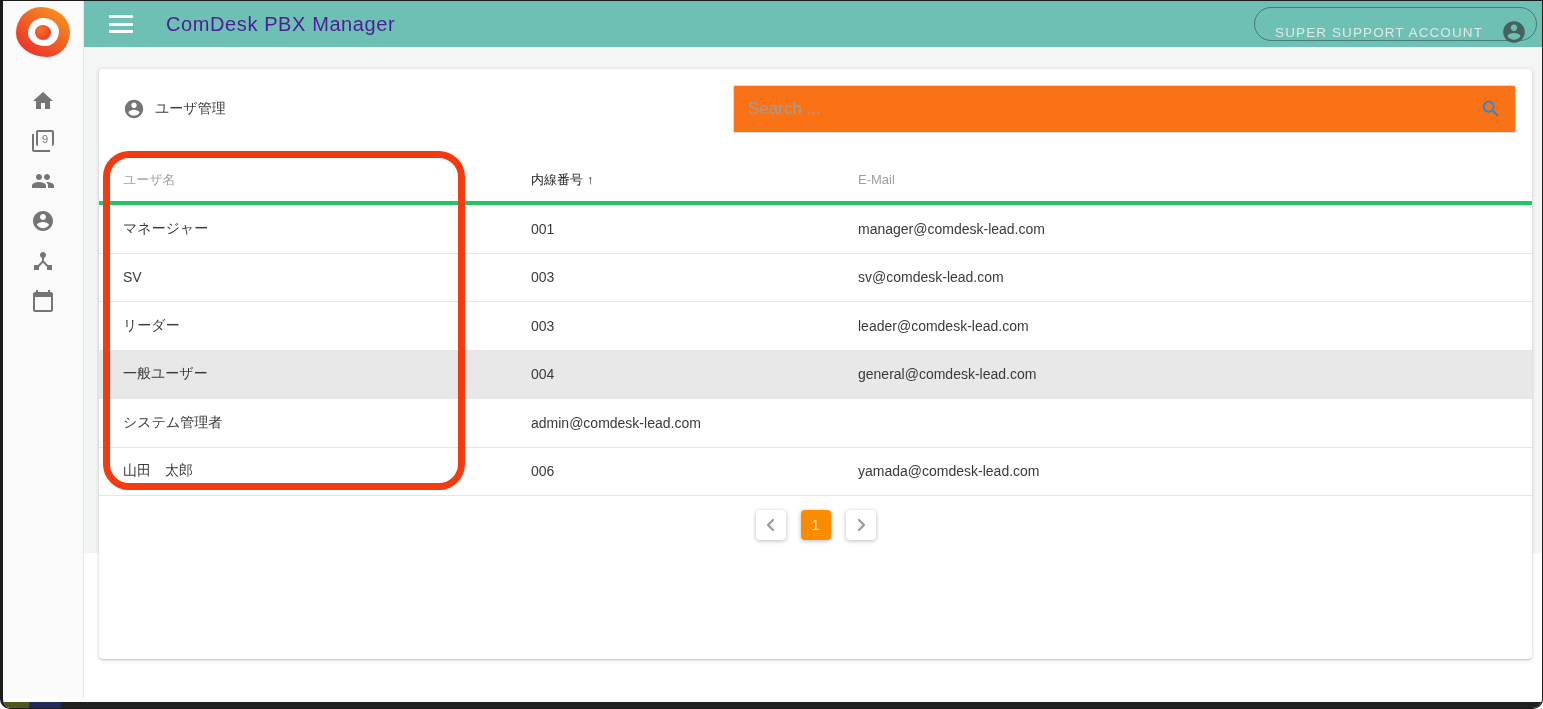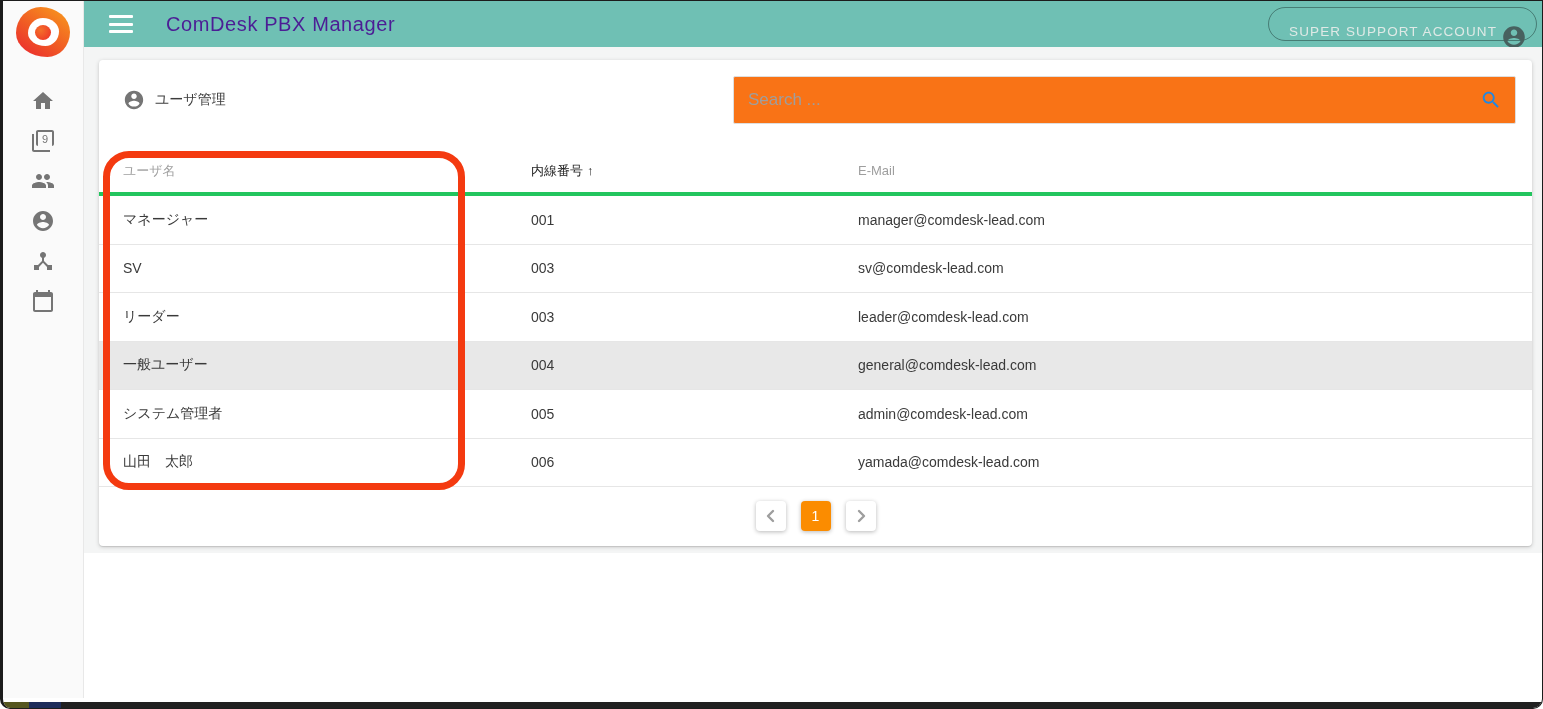--- a/index.html
+++ b/index.html
@@ -9,21 +9,21 @@
 
   
   .app-header { position:absolute; left:80px; top:0; right:0; height:46px; background:#6FC0B4;
                 display:flex; align-items:center; }
   .menu-btn { margin-left:26px; width:24px; height:18px; background:none; border:none; cursor:pointer;
               display:flex; flex-direction:column; justify-content:space-between; }
   .menu-btn span { display:block; height:3px; width:24px; background:#fff; border-radius:1px; }
   .app-title { color:#4c1d95; font-size:20px; font-weight:400; letter-spacing:.6px; margin-left:33px; }
   .account-pill { position:absolute; right:5px; top:6px; height:34px; border-radius:17px;
                   border:1px solid rgba(38,70,66,.55); background:transparent; cursor:pointer;
-                  display:flex; align-items:flex-start; gap:4px; padding:16px 9px 0 20px; }
+                  display:flex; align-items:center; gap:18px; padding:16px 9px 0 20px; }
   .account-pill .pill-label { color:#dfe9e6; font-size:13.5px; letter-spacing:1.1px; }
   .account-pill svg { width:26px; height:26px; fill:#47615f; }
 
   
   .sidebar { position:absolute; left:0; top:0; width:81px; height:697px; background:#fafafa;
              border-right:1px solid #e8e8e8; z-index:5; }
   .logo-box { width:80px; height:62px; display:flex; align-items:center; justify-content:center; cursor:pointer; }
   .logo-blob { width:54px; height:50px; background:linear-gradient(215deg,#f8981d 5%,#f05a24 55%,#ea2330 100%);
                border-radius:46% 54% 42% 58% / 52% 50% 50% 48%;
                display:flex; align-items:center; justify-content:center; }
@@ -31,21 +31,21 @@
                border-radius:48% 52% 44% 56% / 54% 48% 52% 46%;
                display:flex; align-items:center; justify-content:center; }
   .logo-dot { width:16px; height:15px; border-radius:50%; background:radial-gradient(circle at 35% 35%,#f4702a,#ed2d28); }
   .side-nav { padding-top:18px; display:flex; flex-direction:column; }
   .side-item { width:80px; height:40px; border:none; background:none; cursor:pointer;
                display:flex; align-items:center; justify-content:center; }
   .side-item svg { width:24px; height:24px; fill:#757575; }
 
   
   .content-band { position:absolute; left:81px; top:46px; right:0; height:506px; background:#f4f5f5; }
-  .card { position:absolute; left:15px; top:13px; width:1433px; height:486px; background:#ffffff;
+  .card { position:absolute; left:15px; top:22px; width:1433px; height:590px; background:#ffffff;
           border-radius:4px; box-shadow:0 1px 4px rgba(0,0,0,.18), 0 1px 1px rgba(0,0,0,.1); }
 
   .card-top { display:flex; justify-content:space-between; align-items:center; padding:16px 16px 0 24px; }
   .heading { display:flex; align-items:center; gap:10px; }
   .heading svg { width:22px; height:22px; fill:#757575; }
   .heading .heading-label { font-size:14px; color:#3c3c3c; }
   .searchbox { position:relative; width:783px; height:48px; }
   .searchbox input { width:100%; height:100%; border:1px solid #dedede; border-radius:2px; background:#f97316;
                      font-size:17px; color:#333; padding:0 48px 0 14px; outline:none;
                      font-family:"Liberation Sans", sans-serif; }
@@ -187,21 +187,20 @@
               <div class="td">003</div>
               <div class="td">leader@comdesk-lead.com</div>
             </div>
             <div class="trow hl">
               <div class="td">一般ユーザー</div>
               <div class="td">004</div>
               <div class="td">general@comdesk-lead.com</div>
             </div>
             <div class="trow">
               <div class="td">システム管理者</div>
-              <div class="td">005</div>
               <div class="td">admin@comdesk-lead.com</div>
             </div>
             <div class="trow">
               <div class="td">山田　太郎</div>
               <div class="td">006</div>
               <div class="td">yamada@comdesk-lead.com</div>
             </div>
           </div>
       </div>
 

